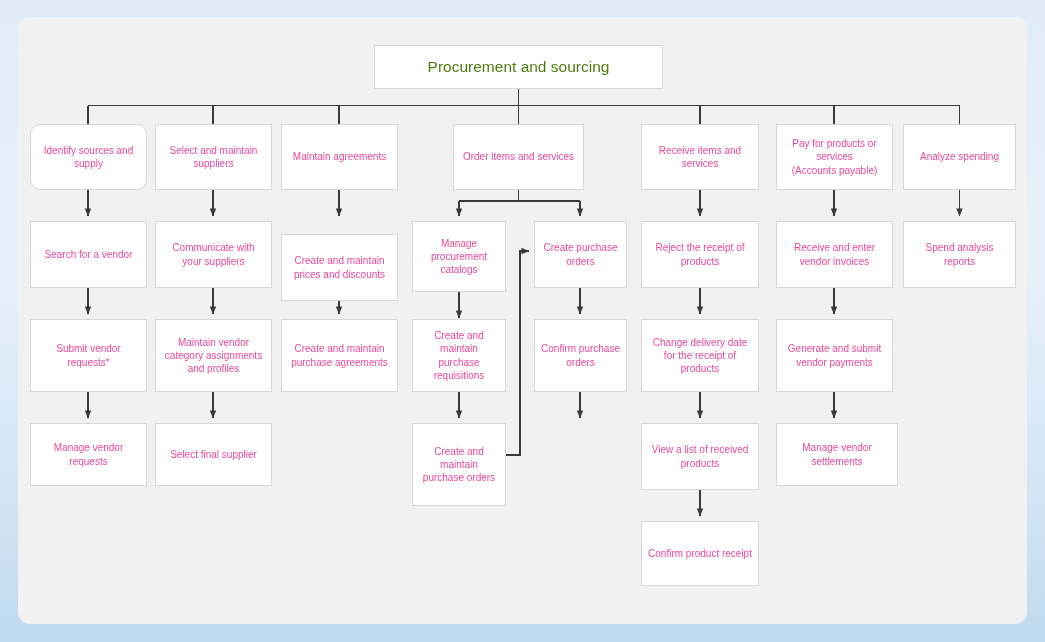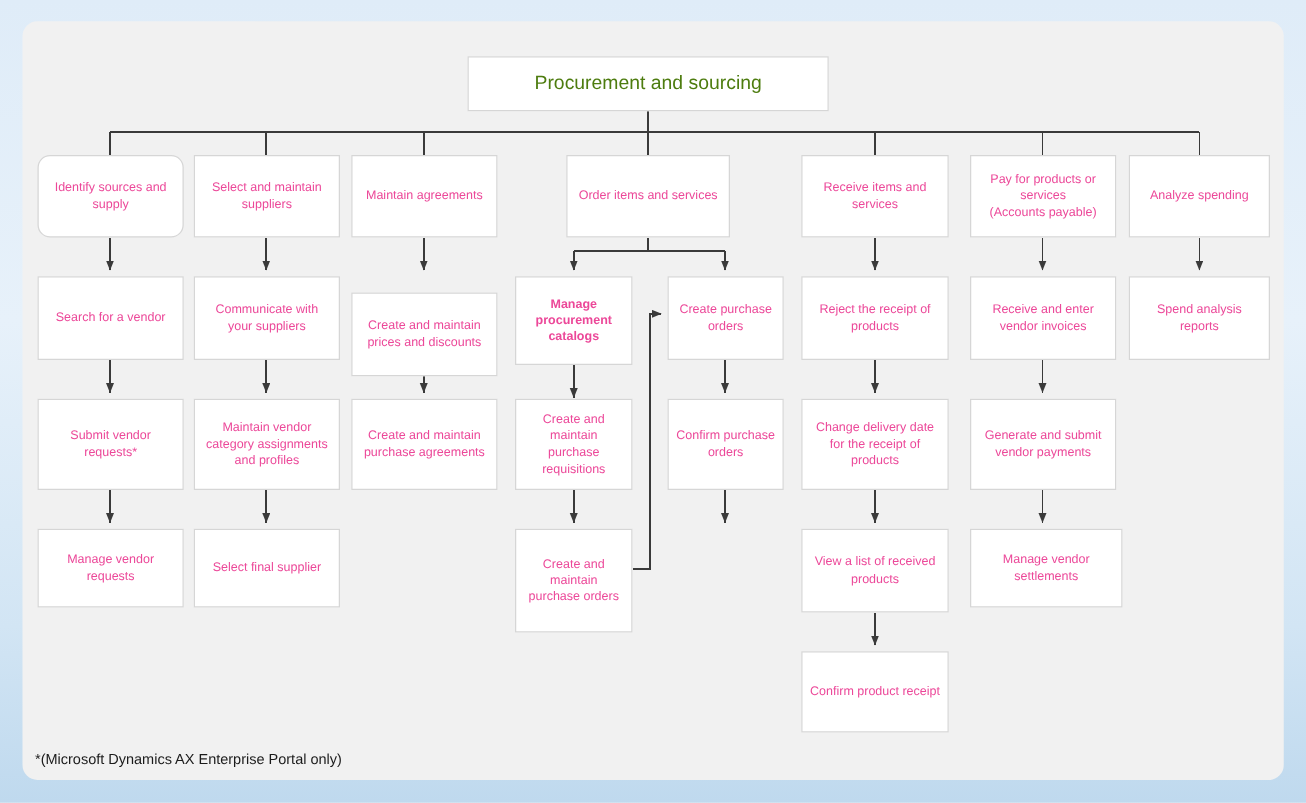--- a/index.html
+++ b/index.html
@@ -188,21 +188,21 @@
     <span class="node-label">Select final supplier</span>
   </div>
 
   <div class="node" style="left:281px; top:234px; width:117px; height:67px;justify-content:center;">
     <span class="node-label">Create and maintain prices and discounts</span>
   </div>
   <div class="node" style="left:281px; top:319px; width:117px; height:73px;">
     <span class="node-label">Create and maintain purchase agreements</span>
   </div>
 
-  <div class="node" style="left:412px; top:221px; width:94px; height:71px;font-weight:bold;">
+  <div class="node" style="left:412px; top:221px; width:94px; height:71px;">
     <span class="node-label">Manage procurement catalogs</span>
   </div>
   <div class="node" style="left:412px; top:319px; width:94px; height:73px;">
     <span class="node-label">Create and maintain purchase requisitions</span>
   </div>
   <div class="node" style="left:412px; top:423px; width:94px; height:83px;">
     <span class="node-label">Create and maintain purchase orders</span>
   </div>
 
   <div class="node" style="left:534px; top:221px; width:93px; height:67px;">
@@ -232,15 +232,14 @@
     <span class="node-label">Generate and submit vendor payments</span>
   </div>
   <div class="node" style="left:776px; top:423px; width:122px; height:63px;">
     <span class="node-label">Manage vendor settlements</span>
   </div>
 
   <div class="node" style="left:903px; top:221px; width:113px; height:67px;">
     <span class="node-label">Spend analysis reports</span>
   </div>
 
-  <div class="footnote">*(Microsoft Dynamics AX Enterprise Portal only)</div>
 
 </div>
 
 </body></html>

